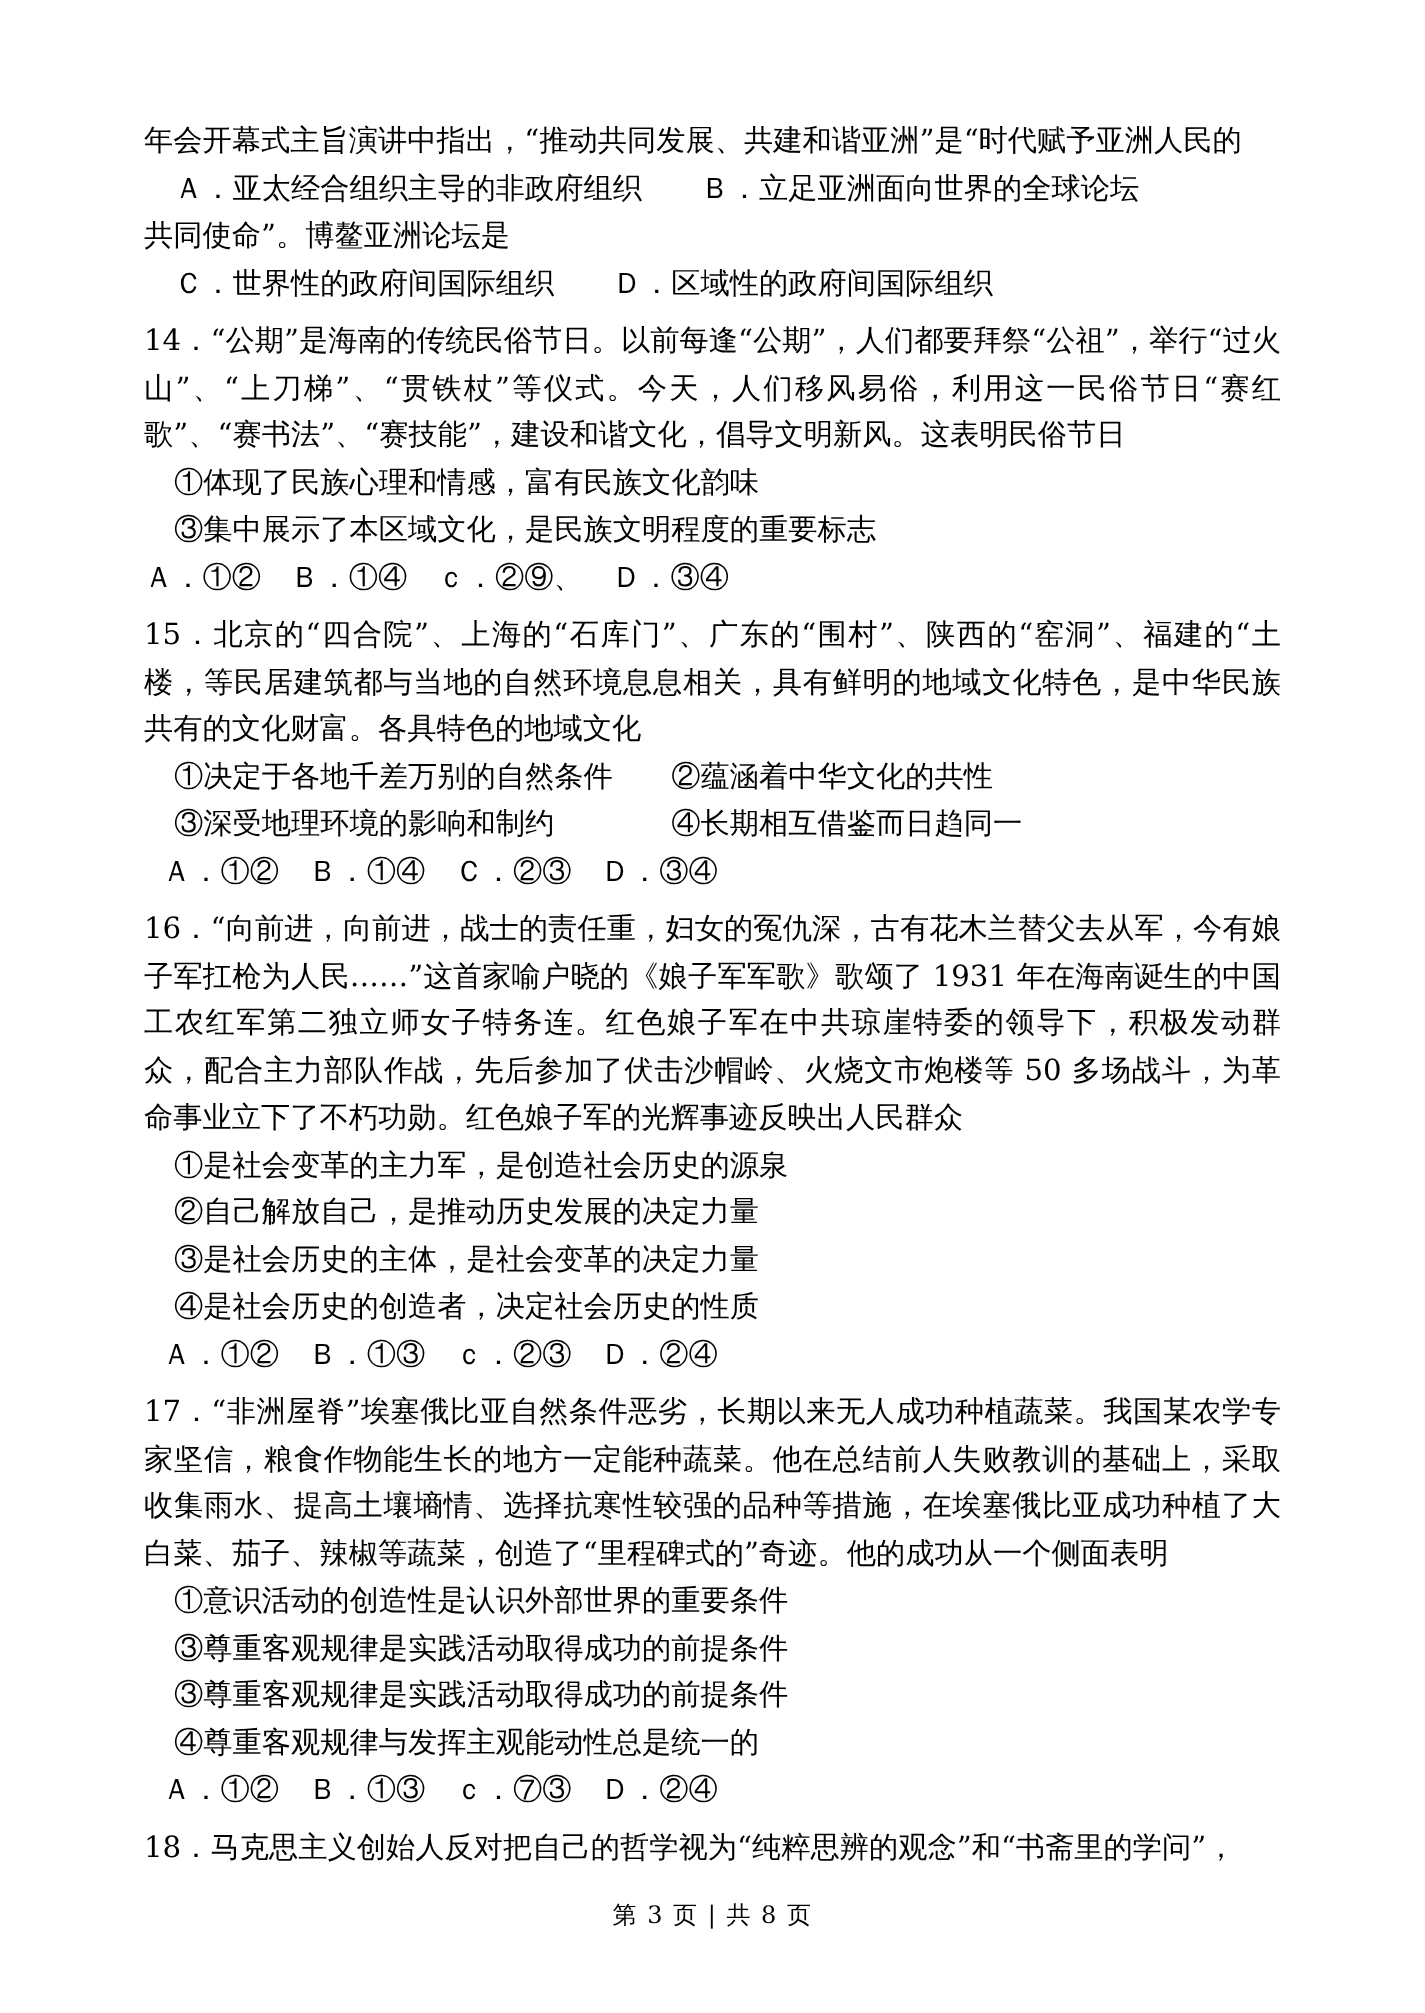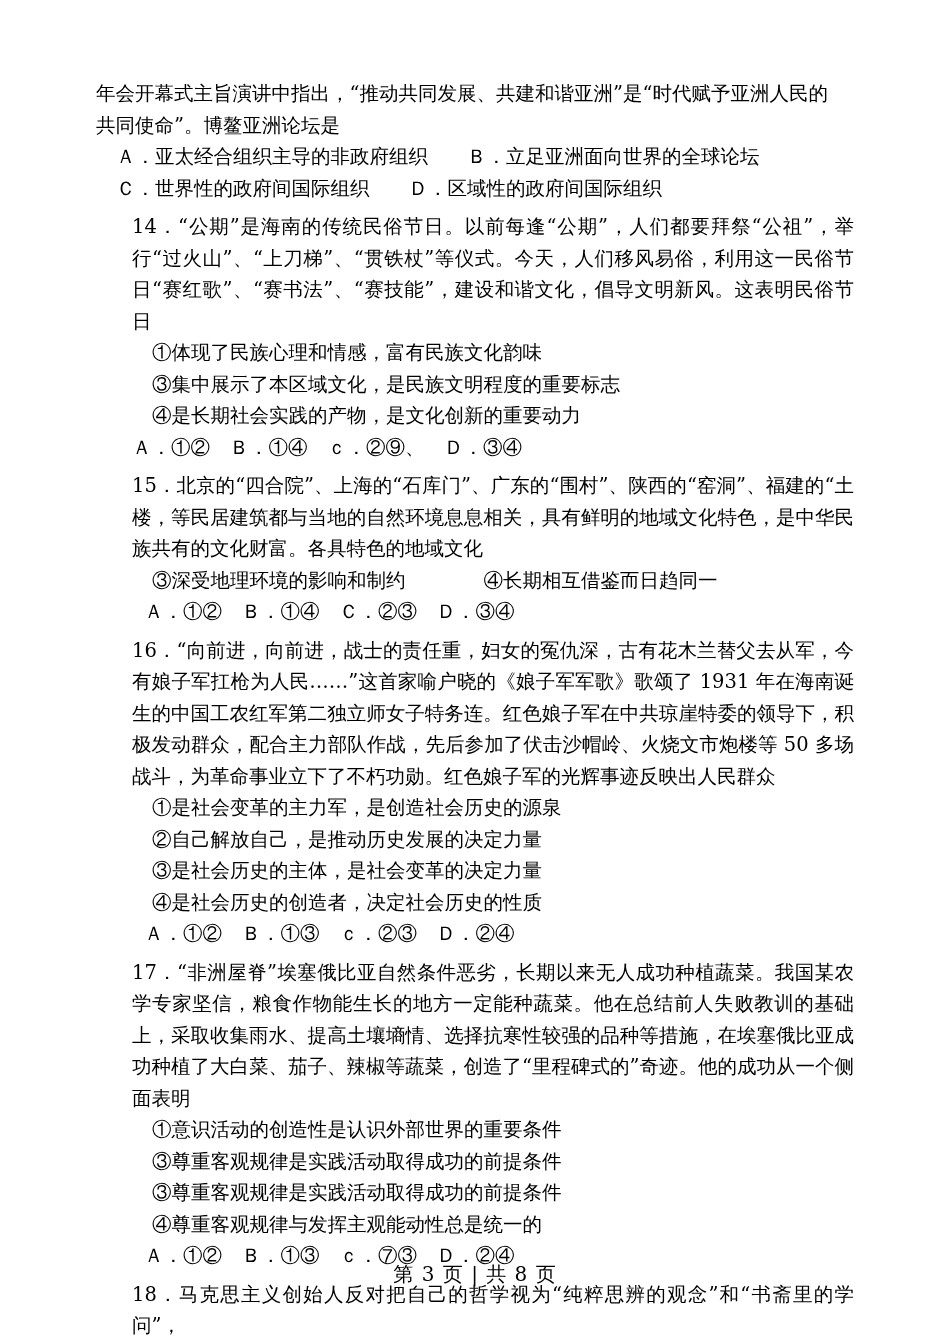--- a/index.html
+++ b/index.html
@@ -30,61 +30,60 @@
     text-align: justify;
     text-justify: inter-ideograph;
   }
   .para {
     margin: 0;
     padding: 0;
     text-indent: 0;
   }
   .q-block {
     margin-top: 7px;
-    margin-left: 36px;
   }
   .opt-line {
     padding-left: 20px;
   }
   .opt-line-tight {
     padding-left: 12px;
   }
   .footer {
     position: absolute;
     left: 0;
     right: 0;
     bottom: 54px;
     text-align: center;
-    font-size: 20px;
+    font-size: 16px;
     font-family: "DejaVu Serif", "Liberation Serif", serif;
     letter-spacing: 1px;
   }
 </style>
 </head>
 <body>
 
 <div class="page">
 
   <div class="body-text">
     <div class="para">年会开幕式主旨演讲中指出，“推动共同发展、共建和谐亚洲”是“时代赋予亚洲人民的</div>
+    <div class="para opt-line">Ａ．亚太经合组织主导的非政府组织　　Ｂ．立足亚洲面向世界的全球论坛</div>
     <div class="para">共同使命”。博鳌亚洲论坛是</div>
-    <div class="para opt-line">Ａ．亚太经合组织主导的非政府组织　　Ｂ．立足亚洲面向世界的全球论坛</div>
     <div class="para opt-line">Ｃ．世界性的政府间国际组织　　Ｄ．区域性的政府间国际组织</div>
   </div>
 
   <div class="body-text q-block">
     <div class="para"><span>14．</span><span>“公期”是海南的传统民俗节日。以前每逢“公期”，人们都要拜祭“公祖”，举行“过火山”、“上刀梯”、“贯铁杖”等仪式。今天，人们移风易俗，利用这一民俗节日“赛红歌”、“赛书法”、“赛技能”，建设和谐文化，倡导文明新风。这表明民俗节日</span></div>
     <div class="para opt-line">①体现了民族心理和情感，富有民族文化韵味</div>
     <div class="para opt-line">③集中展示了本区域文化，是民族文明程度的重要标志</div>
-    <div class="para opt-line">④是长期社会实践的产物，是文化创新的重要动力</div>
     <div class="para">Ａ．①②　Ｂ．①④　ｃ．②⑨、　Ｄ．③④</div>
   </div>
 
   <div class="body-text q-block">
     <div class="para"><span>15．</span><span>北京的“四合院”、上海的“石库门”、广东的“围村”、陕西的“窑洞”、福建的“土楼，等民居建筑都与当地的自然环境息息相关，具有鲜明的地域文化特色，是中华民族共有的文化财富。各具特色的地域文化</span></div>
+    <div class="para opt-line">①决定于各地千差万别的自然条件　　②蕴涵着中华文化的共性</div>
     <div class="para opt-line">③深受地理环境的影响和制约　　　　④长期相互借鉴而日趋同一</div>
     <div class="para opt-line-tight">Ａ．①②　Ｂ．①④　Ｃ．②③　Ｄ．③④</div>
   </div>
 
   <div class="body-text q-block">
     <div class="para"><span>16．</span><span>“向前进，向前进，战士的责任重，妇女的冤仇深，古有花木兰替父去从军，今有娘子军扛枪为人民……”这首家喻户晓的《娘子军军歌》歌颂了 1931 年在海南诞生的中国工农红军第二独立师女子特务连。红色娘子军在中共琼崖特委的领导下，积极发动群众，配合主力部队作战，先后参加了伏击沙帽岭、火烧文市炮楼等 50 多场战斗，为革命事业立下了不朽功勋。红色娘子军的光辉事迹反映出人民群众</span></div>
     <div class="para opt-line">①是社会变革的主力军，是创造社会历史的源泉</div>
     <div class="para opt-line">②自己解放自己，是推动历史发展的决定力量</div>
     <div class="para opt-line">③是社会历史的主体，是社会变革的决定力量</div>
     <div class="para opt-line">④是社会历史的创造者，决定社会历史的性质</div>

